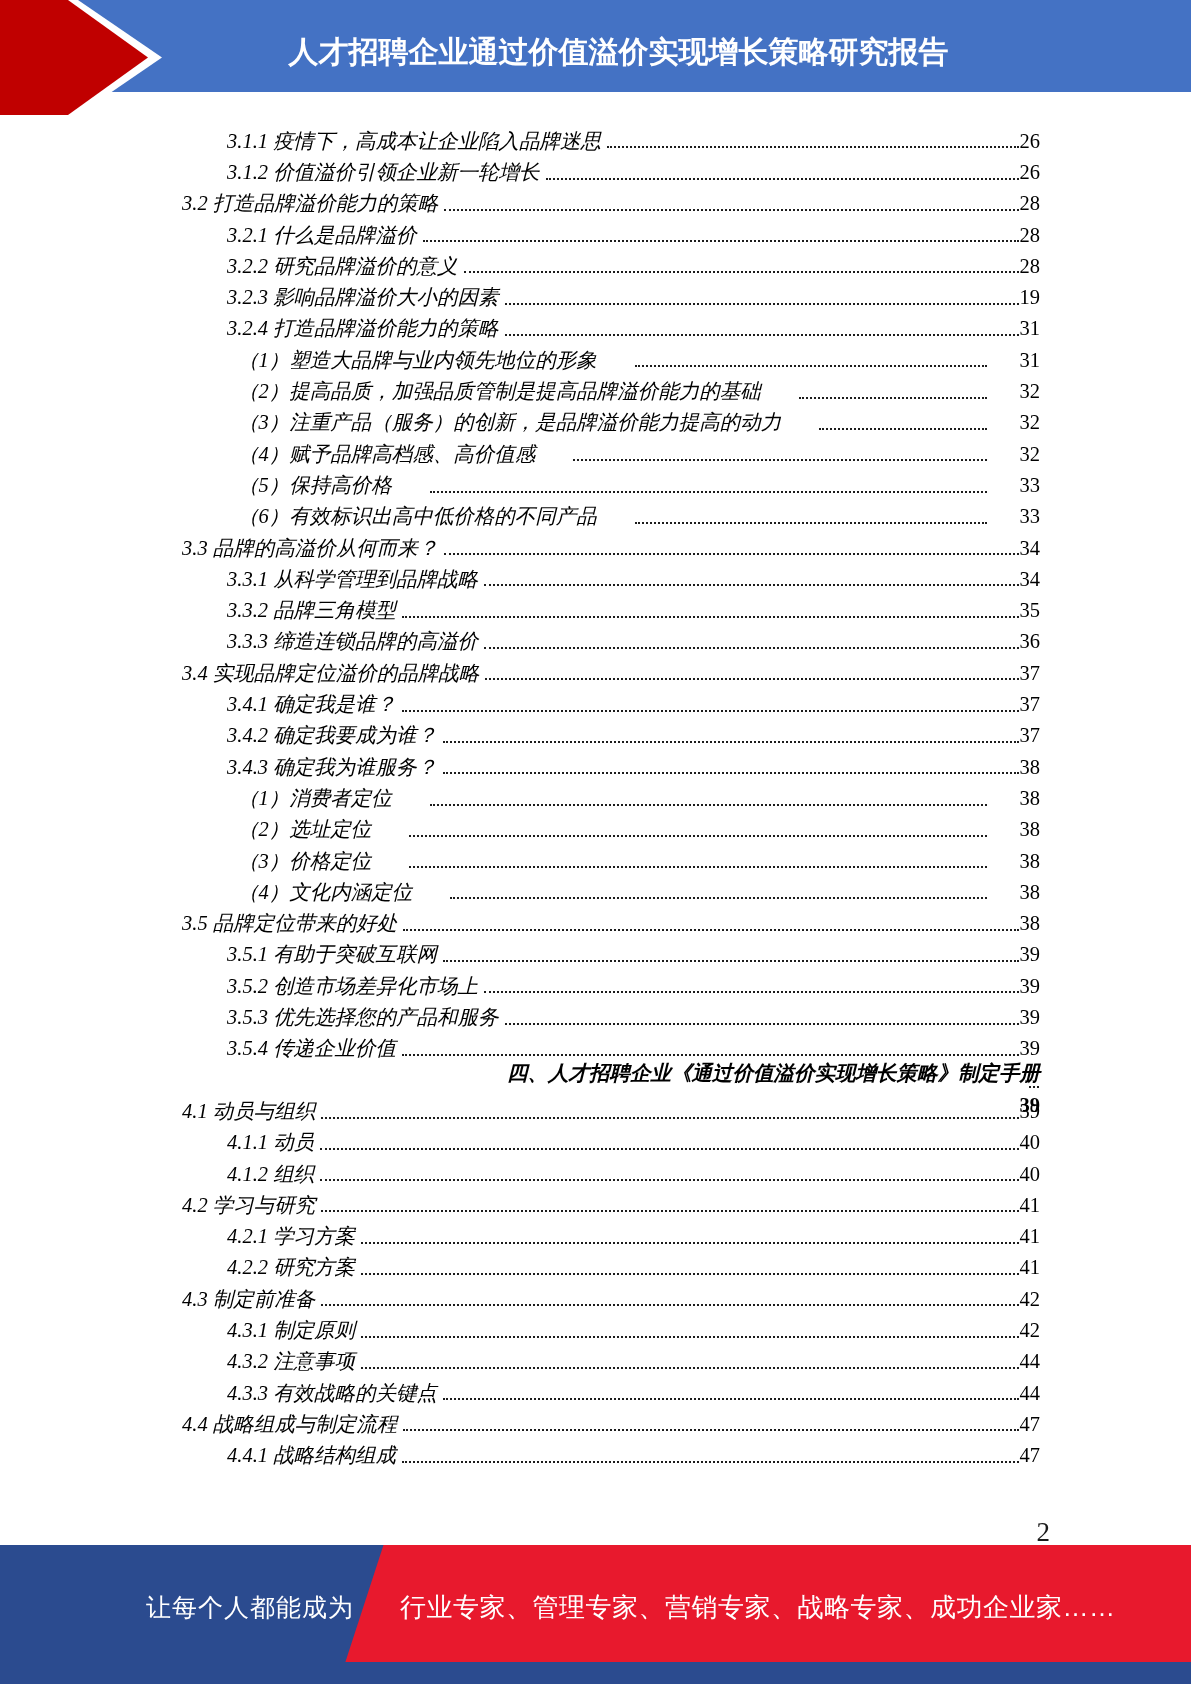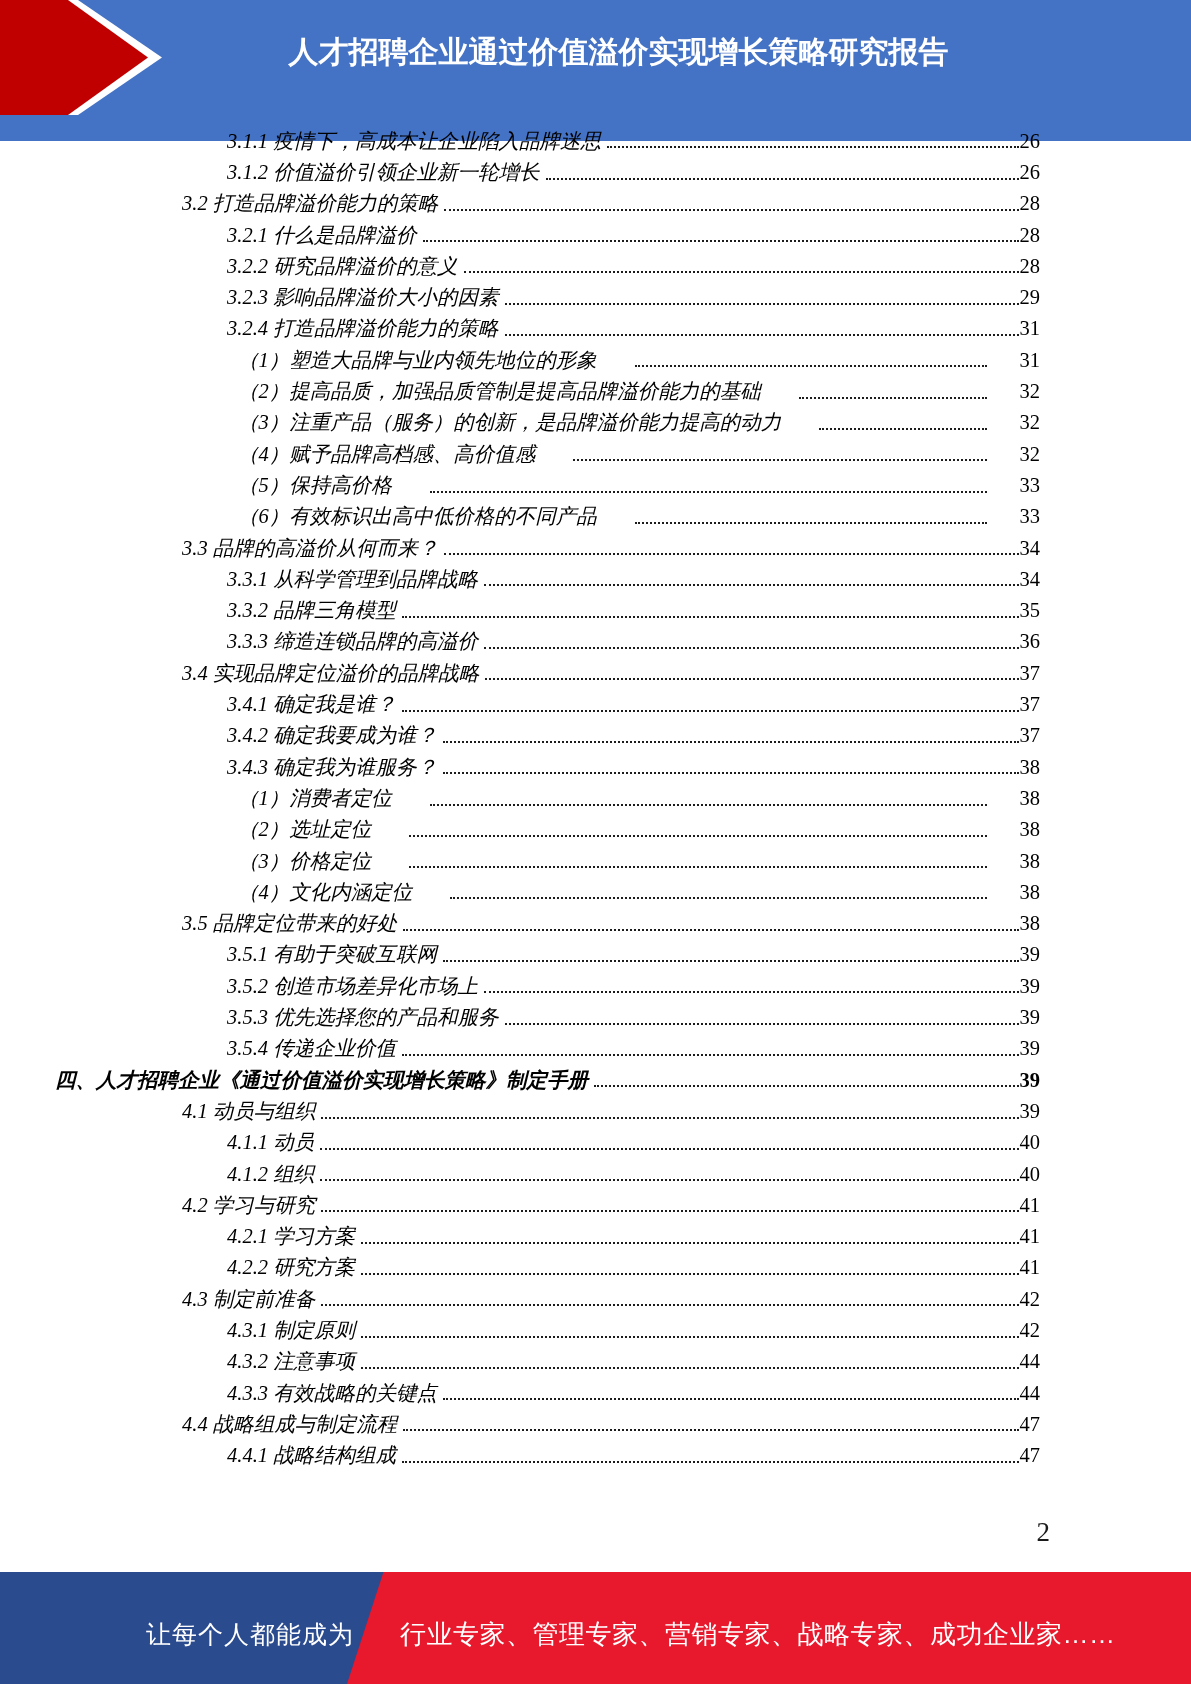--- a/index.html
+++ b/index.html
@@ -2,54 +2,54 @@
 <html><head>
 <meta charset="utf-8">
 <style>
   html,body{margin:0;padding:0;background:#e9e9e9;}
   .page{
     position:relative;width:1191px;height:1684px;background:#ffffff;
     overflow:hidden;margin:0 auto;
     font-family:"Liberation Serif","DejaVu Serif",serif;color:#000;
   }
   
-  .header{position:absolute;top:0;left:0;width:1191px;height:141px;background:#4472C4;}
+  .header{position:absolute;top:0;left:0;width:1191px;height:92px;background:#4472C4;}
   .chevron{position:absolute;top:0;left:0;width:170px;height:115px;}
   .header-title{
     position:absolute;top:0;left:0;right:0;height:105px;
     display:flex;align-items:center;justify-content:center;
     padding-left:46px;
     font-family:"Liberation Sans","DejaVu Sans",sans-serif;
     font-weight:700;font-size:30px;color:#ffffff;letter-spacing:0px;
   }
   
   .toc{position:absolute;top:122px;left:0;width:1191px;}
   .toc-row{
     display:flex;align-items:flex-end;height:31.3px;
     font-size:20.5px;line-height:1.2;padding-right:151px;box-sizing:border-box;
     white-space:nowrap;
   }
-  .toc-row.lvl0{padding-left:55px;font-weight:700;}
+  .toc-row.lvl0{padding-left:55px;font-weight:700;flex-direction:column;}
   .toc-row.lvl1{padding-left:182px;}
   .toc-row.lvl2{padding-left:227px;}
   .toc-row.lvl3{padding-left:238px;gap:32px;}
   .toc-label{flex:0 0 auto;font-style:italic;}
   .toc-leader{
     flex:1 1 auto;border-bottom:2.2px dotted #1c1c1c;
     margin:0 1px 5px 6px;min-width:10px;
   }
   .toc-row.lvl0 .toc-leader{border-bottom-width:2.8px;}
   .toc-page{flex:0 0 auto;}
   
   .page-number{
     position:absolute;top:1517px;right:141px;width:60px;
     text-align:right;font-size:27px;color:#1a1a1a;
   }
   
-  .footer{position:absolute;bottom:0;left:0;width:1191px;height:112px;background:#2B4B8F;}
+  .footer{position:absolute;bottom:0;left:0;width:1191px;height:139px;background:#2B4B8F;}
   .footer-red{
     position:absolute;top:0;left:0;width:1191px;height:117px;background:#E8192D;
     clip-path:polygon(32.2% 0,100% 0,100% 100%,29% 100%);
   }
   .footer-left{
     position:absolute;left:146px;top:0;height:117px;display:flex;align-items:center;
     padding-top:4px;color:#fff;font-size:25px;letter-spacing:1px;
     font-family:"Liberation Sans","DejaVu Sans",sans-serif;
   }
   .footer-right{
@@ -93,21 +93,21 @@
         <span class="toc-page">28</span>
       </div>
       <div class="toc-row lvl2">
         <span class="toc-label">3.2.2 研究品牌溢价的意义</span>
         <span class="toc-leader"></span>
         <span class="toc-page">28</span>
       </div>
       <div class="toc-row lvl2">
         <span class="toc-label">3.2.3 影响品牌溢价大小的因素</span>
         <span class="toc-leader"></span>
-        <span class="toc-page">29</span>
+        <span class="toc-page">19</span>
       </div>
       <div class="toc-row lvl2">
         <span class="toc-label">3.2.4 打造品牌溢价能力的策略</span>
         <span class="toc-leader"></span>
         <span class="toc-page">31</span>
       </div>
       <div class="toc-row lvl3">
         <span class="toc-label">（1）塑造大品牌与业内领先地位的形象</span>
         <span class="toc-leader"></span>
         <span class="toc-page">31</span>

